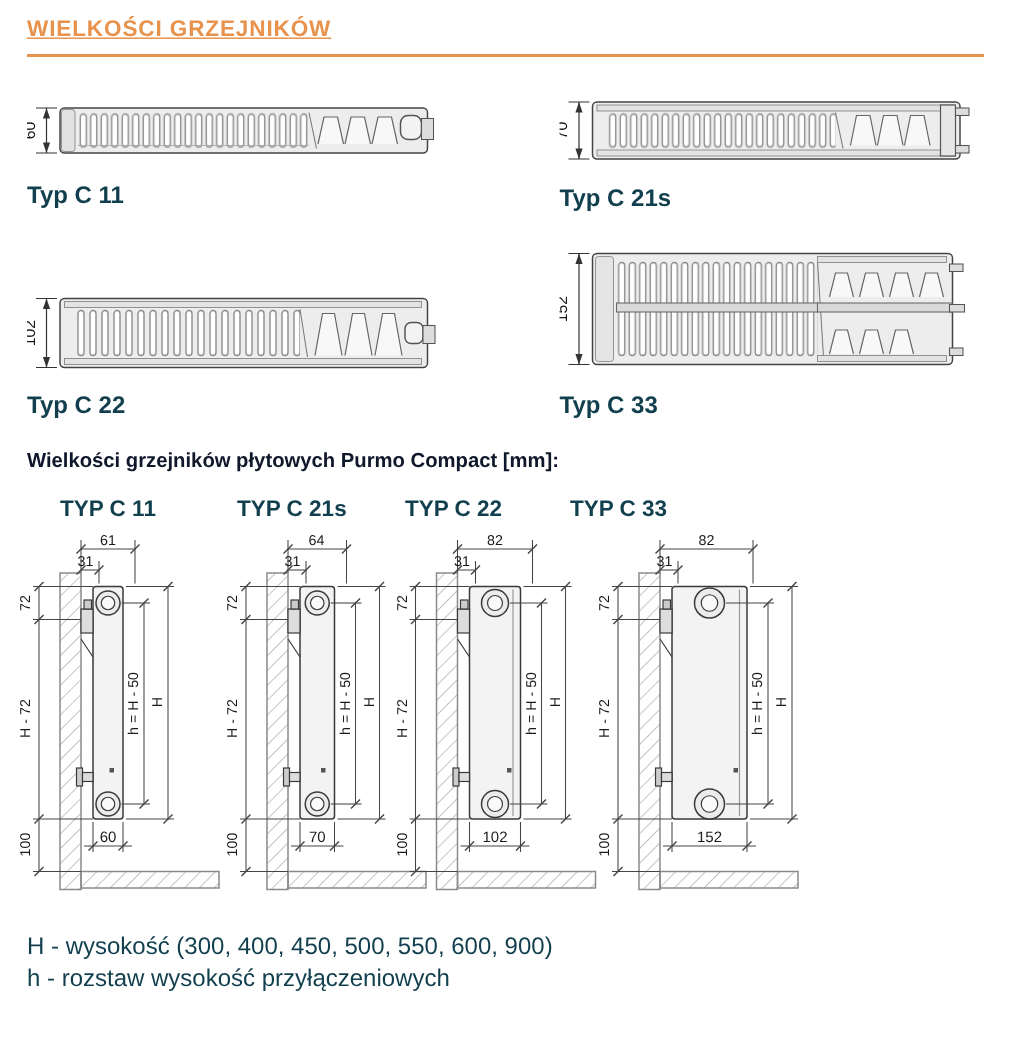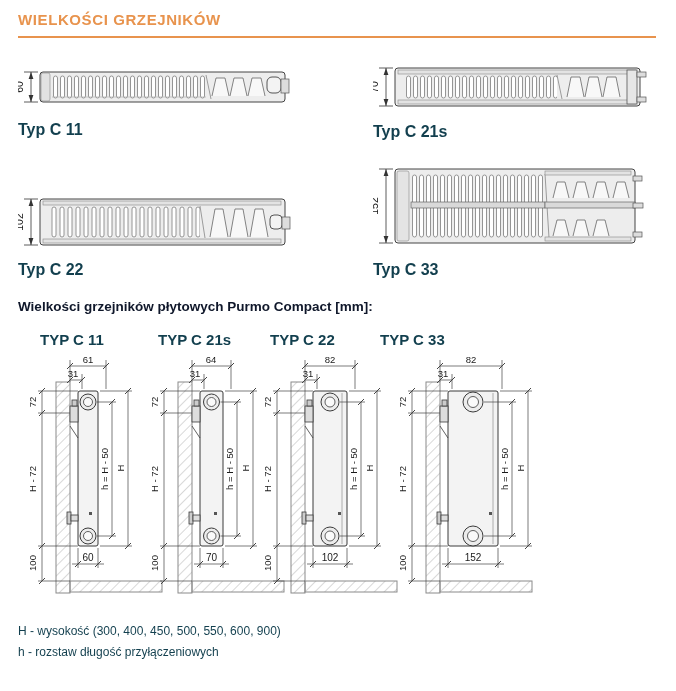--- a/index.html
+++ b/index.html
@@ -1,26 +1,26 @@
 <!DOCTYPE html>
 <html><head>
 <meta charset="utf-8">
 <style>
   html,body{margin:0;padding:0;background:#ffffff;}
   .page{position:relative;width:676px;height:691px;background:#fff;overflow:hidden;
         font-family:"Liberation Sans",sans-serif;color:#123F4E;}
   .page-title{position:absolute;left:18px;top:11px;font-size:15px;font-weight:700;
-        color:#E8934D;letter-spacing:.6px;}
+        color:#E8934D;letter-spacing:.6px;text-decoration:underline;}
   .title-rule{position:absolute;left:18px;top:36px;width:638px;height:2px;background:#E8934D;}
   .cs{position:absolute;}
   .cs-caption{font-weight:700;font-size:16px;color:#123F4E;margin-top:9px;}
   .section-title{position:absolute;left:18px;top:299px;font-size:13.5px;font-weight:700;color:#0f172a;}
   .dhead{position:absolute;top:331px;font-size:15px;font-weight:700;color:#123F4E;}
   .dcol{position:absolute;top:356px;}
-  .legend{position:absolute;left:18px;top:621px;font-size:12px;line-height:21px;color:#123F4E;}
+  .legend{position:absolute;left:18px;top:621px;font-size:16px;line-height:21px;color:#123F4E;}
   svg text{font-family:"Liberation Sans",sans-serif;font-size:9.5px;fill:#1a1a1a;}
   svg text.hdim{font-size:10.5px;}
   svg text.bdim{font-size:10px;}
 </style>
 </head>
 <body>
 
 <div class="page">
 
   <svg width="0" height="0" style="position:absolute">
@@ -167,21 +167,21 @@
     <div class="cs-caption">Typ C 33</div>
   </div>
 
   <div class="section-title">Wielkości grzejników płytowych Purmo Compact [mm]:</div>
 
   <div class="dhead" style="left:40px;">TYP C 11</div>
   <div class="dhead" style="left:158px;">TYP C 21s</div>
   <div class="dhead" style="left:270px;">TYP C 22</div>
   <div class="dhead" style="left:380px;">TYP C 33</div>
 
-  <div class="dcol" style="left:28px;">
+  <div class="dcol" style="left:12px;">
     <svg width="140" height="250" viewBox="0 0 140 250">
       <g>
         <rect x="28" y="26" width="14" height="211" fill="url(#hatch)" stroke="#8a8a8a"></rect>
         <rect x="42" y="225" width="92" height="11" fill="url(#hatch)" stroke="#8a8a8a"></rect>
       </g>
       <g>
         <rect x="50" y="35" width="20" height="155" rx="2" fill="#f3f3f3" stroke="#3a3a3a"></rect>
         <circle cx="60" cy="46" r="8" fill="#ececec" stroke="#3a3a3a"></circle>
         <circle cx="60" cy="46" r="4.5" fill="#fafafa" stroke="#3a3a3a" stroke-width=".8"></circle>
         <circle cx="60" cy="180" r="8" fill="#ececec" stroke="#3a3a3a"></circle>
@@ -455,16 +455,16 @@
         <text transform="translate(8,207) rotate(-90)" text-anchor="middle">100</text>
         <text transform="translate(110,113) rotate(-90)" text-anchor="middle">h = H - 50</text>
         <text transform="translate(126,112) rotate(-90)" text-anchor="middle">H</text>
         <text class="bdim" x="75" y="205" text-anchor="middle">152</text>
       </g>
     </svg>
   </div>
 
   <div class="legend">
     <div>H - wysokość (300, 400, 450, 500, 550, 600, 900)</div>
-    <div>h - rozstaw długość przyłączeniowych</div>
+    <div>h - rozstaw wysokość przyłączeniowych</div>
   </div>
 
 </div>
 
 </body></html>

